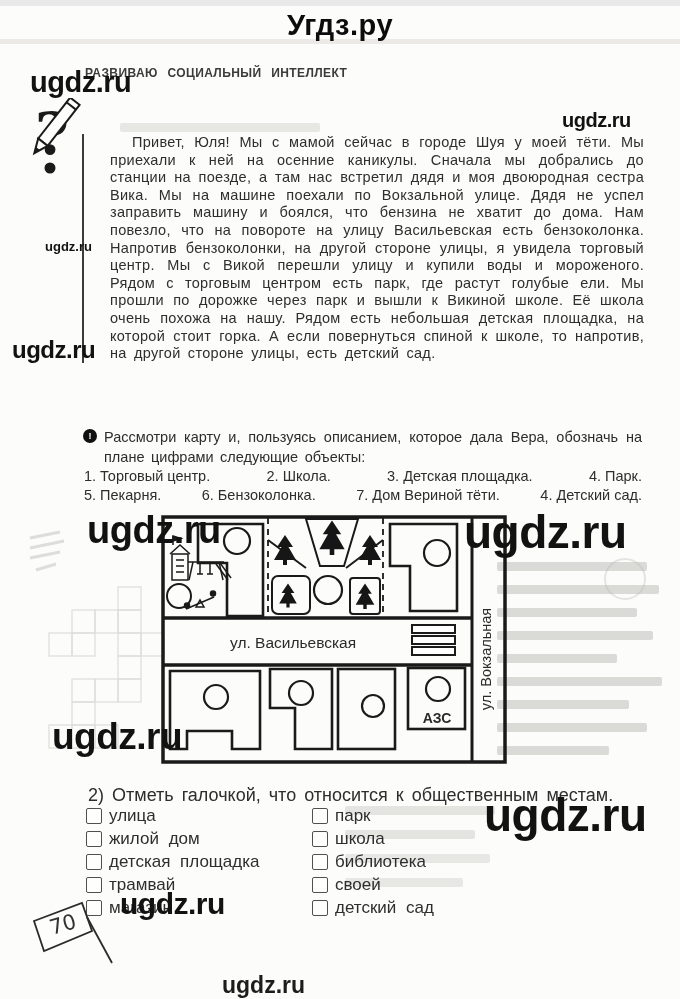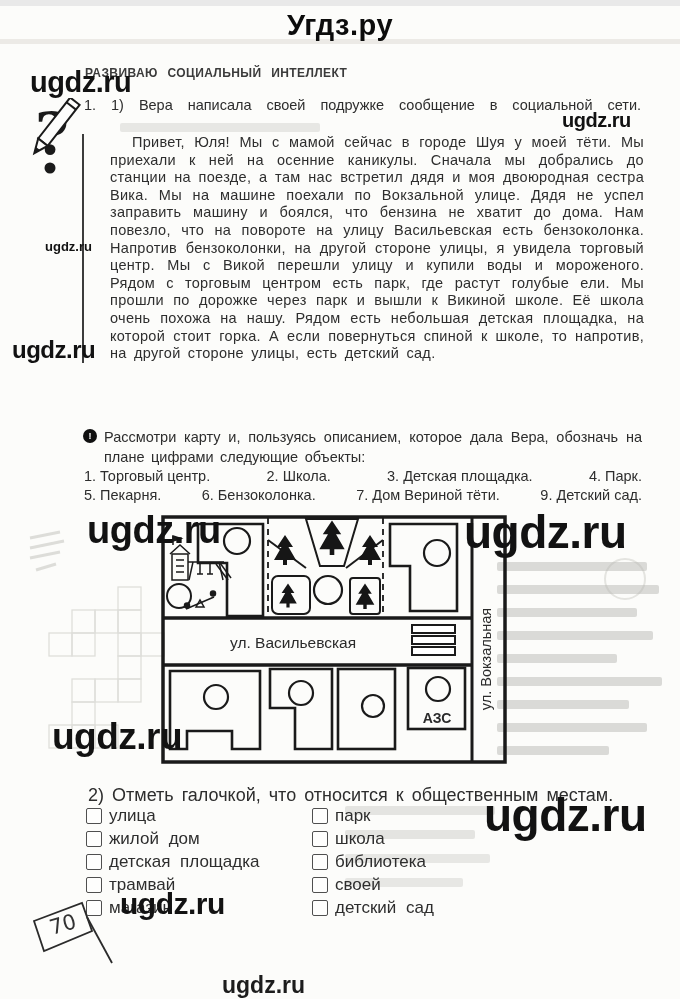--- a/index.html
+++ b/index.html
@@ -121,21 +121,20 @@
   <div class="abs wm wm2">ugdz.ru</div>
   <div class="abs wm wm3">ugdz.ru</div>
   <div class="abs wm wm4">ugdz.ru</div>
   <div class="abs wm wm5">ugdz.ru</div>
   <div class="abs wm wm6">ugdz.ru</div>
   <div class="abs wm wm7">ugdz.ru</div>
   <div class="abs wm wm8">ugdz.ru</div>
   <div class="abs wm wm9">ugdz.ru</div>
 
   <div class="abs lesson-title">РАЗВИВАЮ  СОЦИАЛЬНЫЙ  ИНТЕЛЛЕКТ</div>
-  <div class="abs task1-line"><span>1.</span> <span>1)</span> <span>Вера написала своей подружке сообщение в социальной сети.</span></div>
 
   <svg class="abs" style="left:27px;top:92px;z-index:2" width="54" height="80">
     <text x="8" y="56" font-family="DejaVu Serif, serif" font-size="58" font-weight="bold" fill="#1a1a1a">?</text>
     <circle cx="23" cy="70" r="5.5" fill="#1a1a1a"></circle>
     <g transform="rotate(38 27 30)">
       <rect x="21" y="-4" width="12" height="52" fill="#fdfdfc" stroke="#1a1a1a" stroke-width="2"></rect>
       <polygon points="21,48 33,48 27,62" fill="#fdfdfc" stroke="#1a1a1a" stroke-width="2"></polygon>
       <polygon points="24.5,56 29.5,56 27,62" fill="#1a1a1a"></polygon>
       <line x1="21" y1="2" x2="33" y2="2" stroke="#1a1a1a" stroke-width="2"></line>
     </g>
@@ -151,21 +150,21 @@
     <div class="obj-row" id="obj-row-1">
         <span>1.  Торговый  центр.</span>
         <span>2.  Школа.</span>
         <span>3.  Детская  площадка.</span>
         <span>4.  Парк.</span>
       </div>
     <div class="obj-row" id="obj-row-2">
         <span>5.  Пекарня.</span>
         <span>6.  Бензоколонка.</span>
         <span>7.  Дом  Вериной  тёти.</span>
-        <span>9.  Детский  сад.</span>
+        <span>4.  Детский  сад.</span>
       </div>
   </div>
 
   <svg class="abs map-plan" width="350" height="252" viewBox="0 0 350 252">
     <g fill="none" stroke="#1a1a1a">
 
       <rect x="3" y="3" width="342" height="245" stroke-width="3.5"></rect>
       <line x1="3" y1="104" x2="312" y2="104" stroke-width="3.5"></line>
       <line x1="3" y1="151" x2="312" y2="151" stroke-width="3.5"></line>
       <line x1="312" y1="3" x2="312" y2="248" stroke-width="3"></line>

